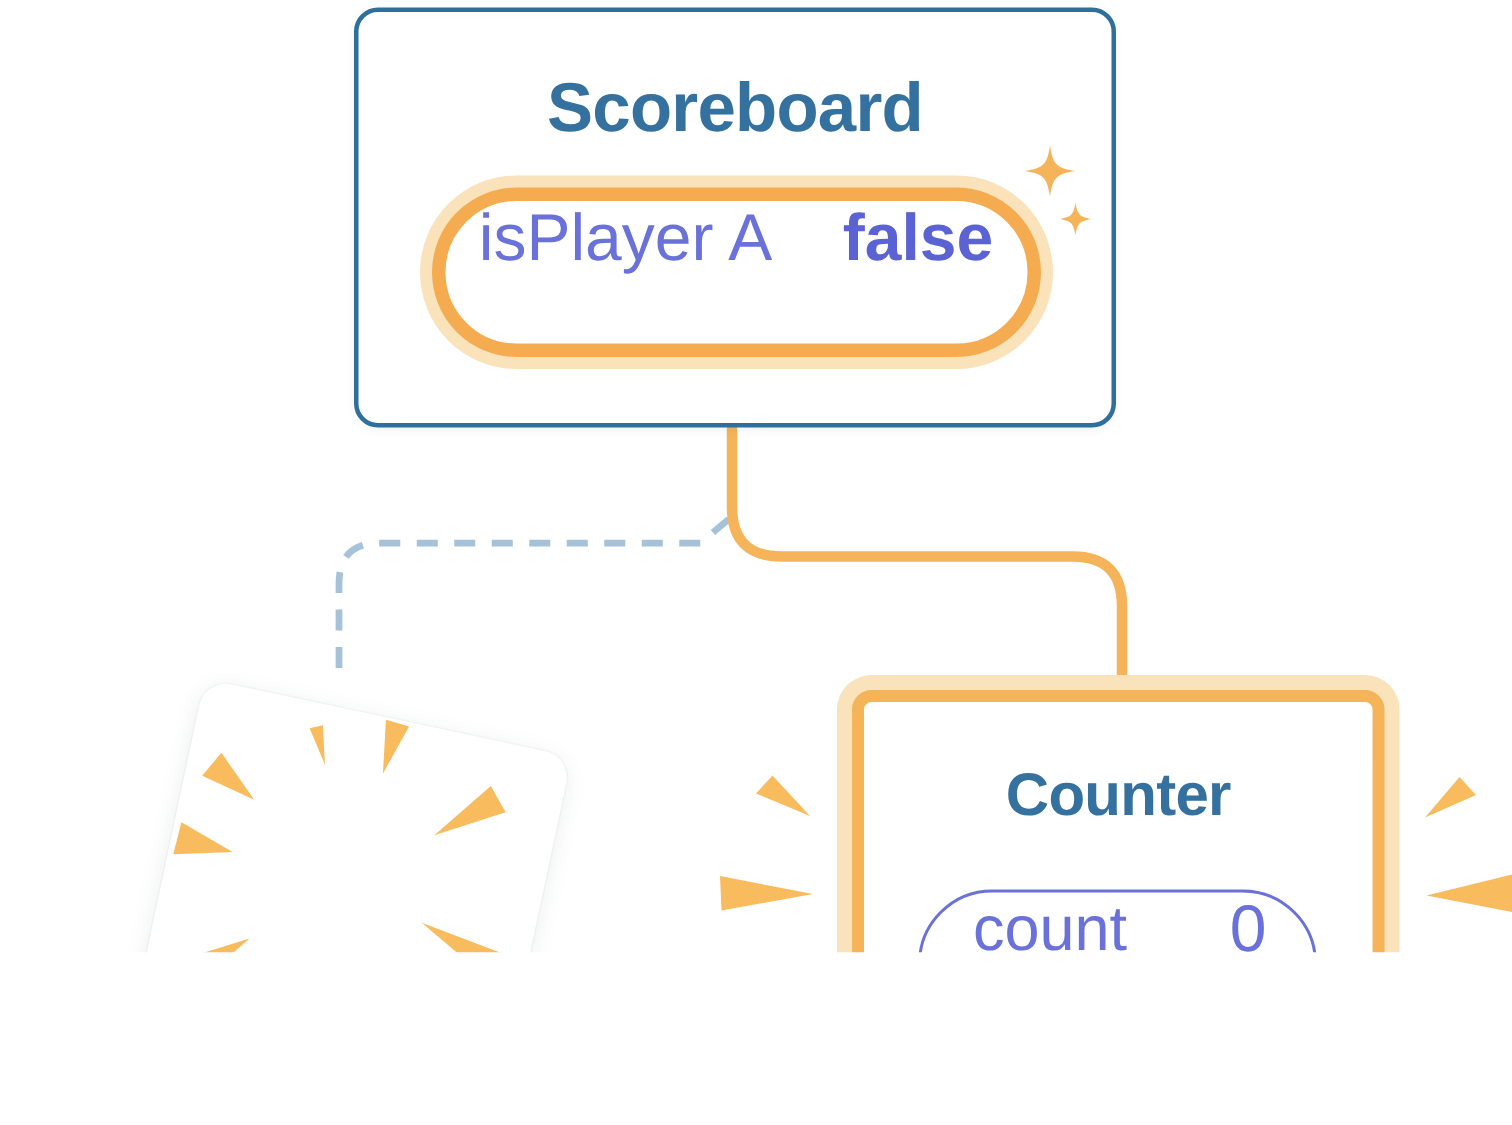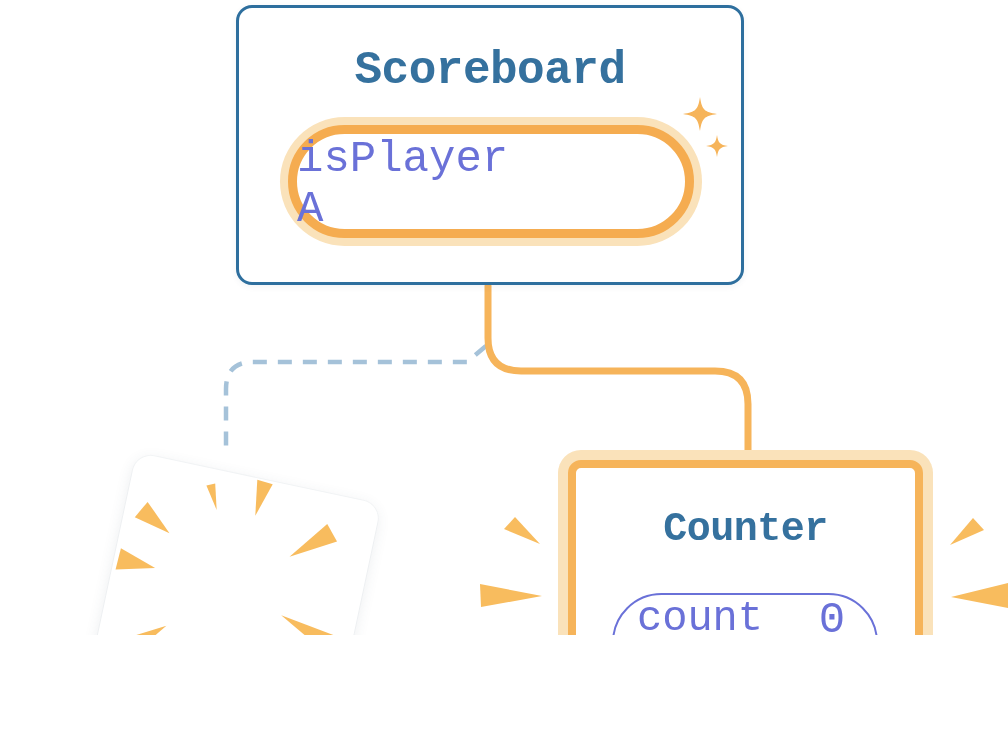--- a/index.html
+++ b/index.html
@@ -12,21 +12,20 @@
     --burst-orange:#F8BC5E;
     --glow-peach:#FAE2BA;
     --dash-blue:#A5C2D9;
     --white:#FFFFFF;
   }
   *{margin:0;padding:0;box-sizing:border-box;}
   body{background:#fff;font-family:"Liberation Sans", sans-serif;}
   .canvas{
     position:relative;width:1008px;height:635px;background:var(--white);
     overflow:hidden;
-    font-family:Liberation Mono, monospace;
   }
   svg.layer{position:absolute;left:0;top:0;width:1008px;height:750px;pointer-events:none;}
   .layer-connectors{z-index:1;}
   .layer-decor{z-index:4;}
 
   
   .scoreboard-card{
     position:absolute;left:236px;top:5px;width:508px;height:280px;
     background:var(--white);border:3px solid var(--card-border-blue);
     border-radius:16px;z-index:2;
@@ -98,20 +97,21 @@
   <svg class="layer layer-connectors" viewBox="0 0 1008 750">
     <path d="M 486 346 L 467 362 L 253 362 Q 226 362 226 389 L 226 451" fill="none" stroke-width="4.5" stroke-dasharray="14 11" stroke="#A5C2D9"></path>
     <path d="M 488 286 L 488 338 Q 488 371 521 371 L 715 371 Q 748 371 748 404 L 748 463" fill="none" stroke-width="7" stroke-linecap="round" stroke="#F6B45A"></path>
   </svg>
 
   <div class="scoreboard-card">
     <div class="card-title">Scoreboard</div>
     <div class="state-pill scoreboard-pill">
       <div class="pill-key">isPlayer A</div>
       <div class="pill-divider"></div>
+      <div class="pill-value">false</div>
     </div>
   </div>
 
   <div class="counter-card">
     <div class="card-title">Counter</div>
     <div class="state-pill counter-pill">
       <div class="pill-key">count</div>
       <div class="pill-divider"></div>
       <div class="pill-value">0</div>
     </div>

